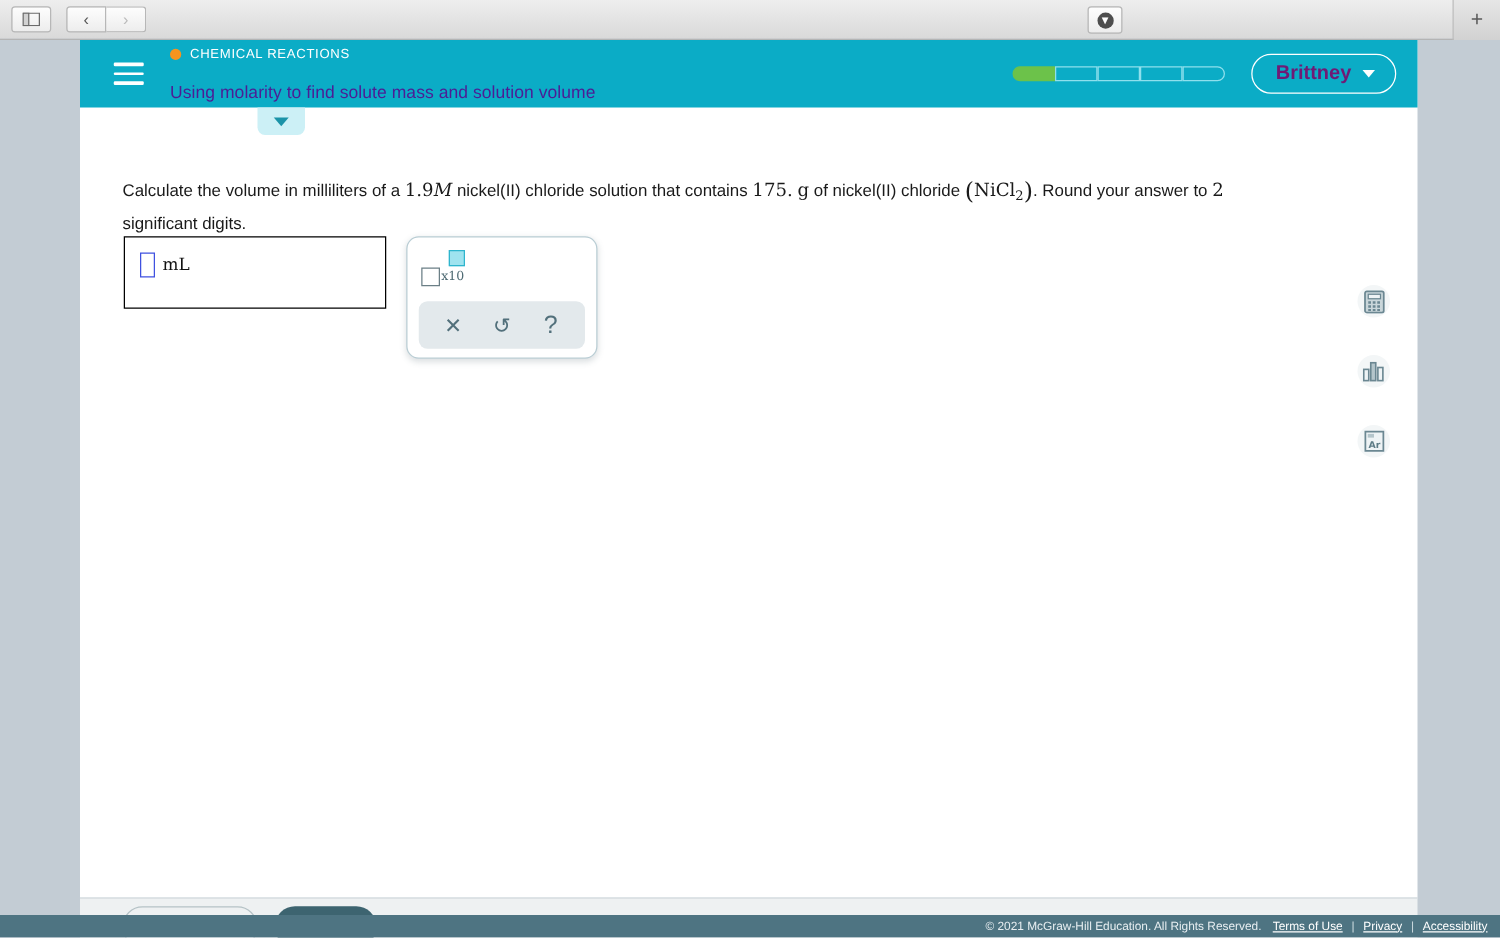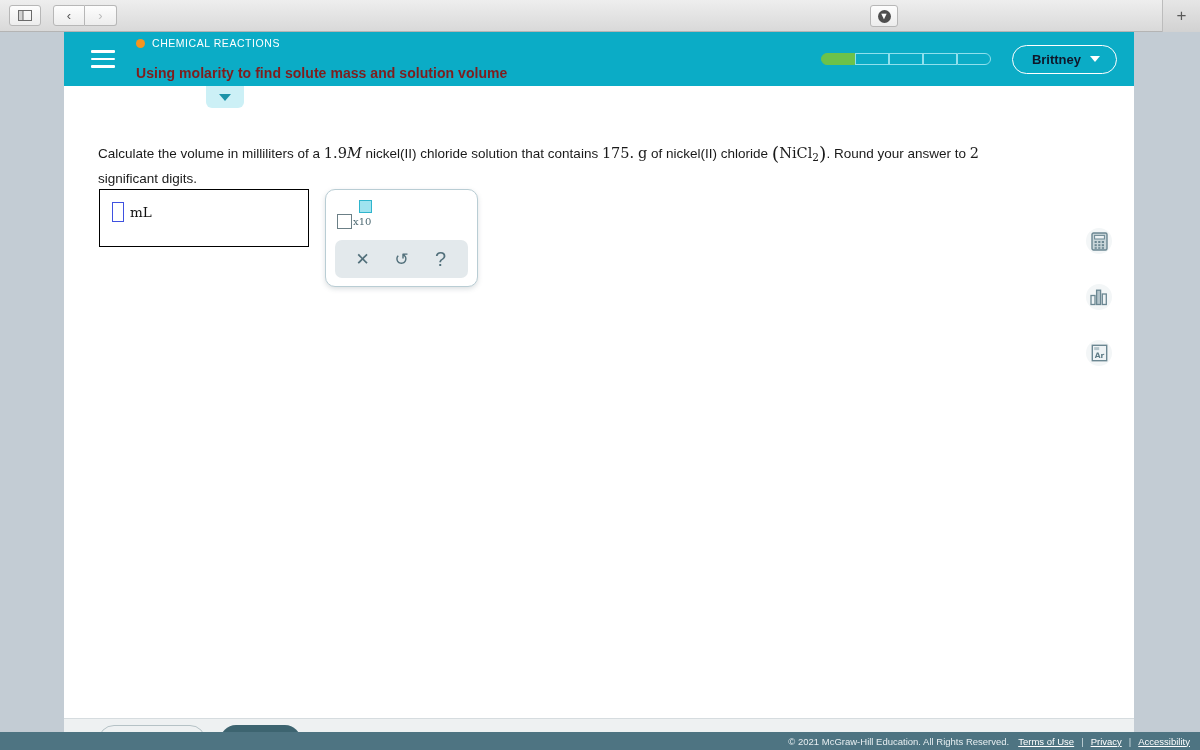--- a/index.html
+++ b/index.html
@@ -77,37 +77,37 @@
   }
   .hamburger { margin-left: 27px; width: 24px; display: flex; flex-direction: column; gap: 5px; }
   .hamburger span { display: block; height: 2.5px; background: #ffffff; border-radius: 1px; }
   .title-block { margin-left: 21px; }
   .cat-row { display: flex; align-items: center; gap: 7px; }
   .cat-dot { width: 9px; height: 9px; border-radius: 50%; background: #f7941e; }
   .cat-label {
     font-size: 10.5px; color: #ffffff; letter-spacing: .55px; font-weight: 400;
   }
   .lesson-title {
-    font-size: 14px; color: #7f1d1d; font-weight: 700; margin-top: 16px; letter-spacing: .05px;
+    font-size: 14px; color: #4c1d95; font-weight: 400; margin-top: 16px; letter-spacing: .05px;
   }
   .header-right {
     position: absolute; right: 17px; top: 0; height: 54px;
     display: flex; align-items: center; gap: 21px;
   }
   .progress { display: flex; align-items: center; }
   .seg {
     width: 34px; height: 12px; border: 1.5px solid #8fe0ed; background: transparent;
   }
   .seg.first { border-radius: 7px 0 0 7px; }
   .seg.last  { border-radius: 0 7px 7px 0; }
   .seg.filled { background: #6cc24a; border-color: #6cc24a; }
   .user-pill {
     display: flex; align-items: center; gap: 9px;
     border: 1.5px solid #ffffff; border-radius: 16px;
-    padding: 6px 16px 6px 19px; color: #0f172a; font-size: 13px; font-weight: 700;
+    padding: 6px 16px 6px 19px; color: #701a75; font-size: 16px; font-weight: 700;
   }
   .chev-white { width: 0; height: 0; border-left: 5.5px solid transparent; border-right: 5.5px solid transparent; border-top: 6px solid #ffffff; }
 
   
   .collapse-tab {
     position: absolute; left: 142px; top: 54px; width: 38px; height: 22px;
     background: #ccf0f6; border-radius: 0 0 6px 6px;
     display: flex; align-items: center; justify-content: center;
   }
   .chev-teal { width: 0; height: 0; border-left: 6px solid transparent; border-right: 6px solid transparent; border-top: 7px solid #1b93a8; }

